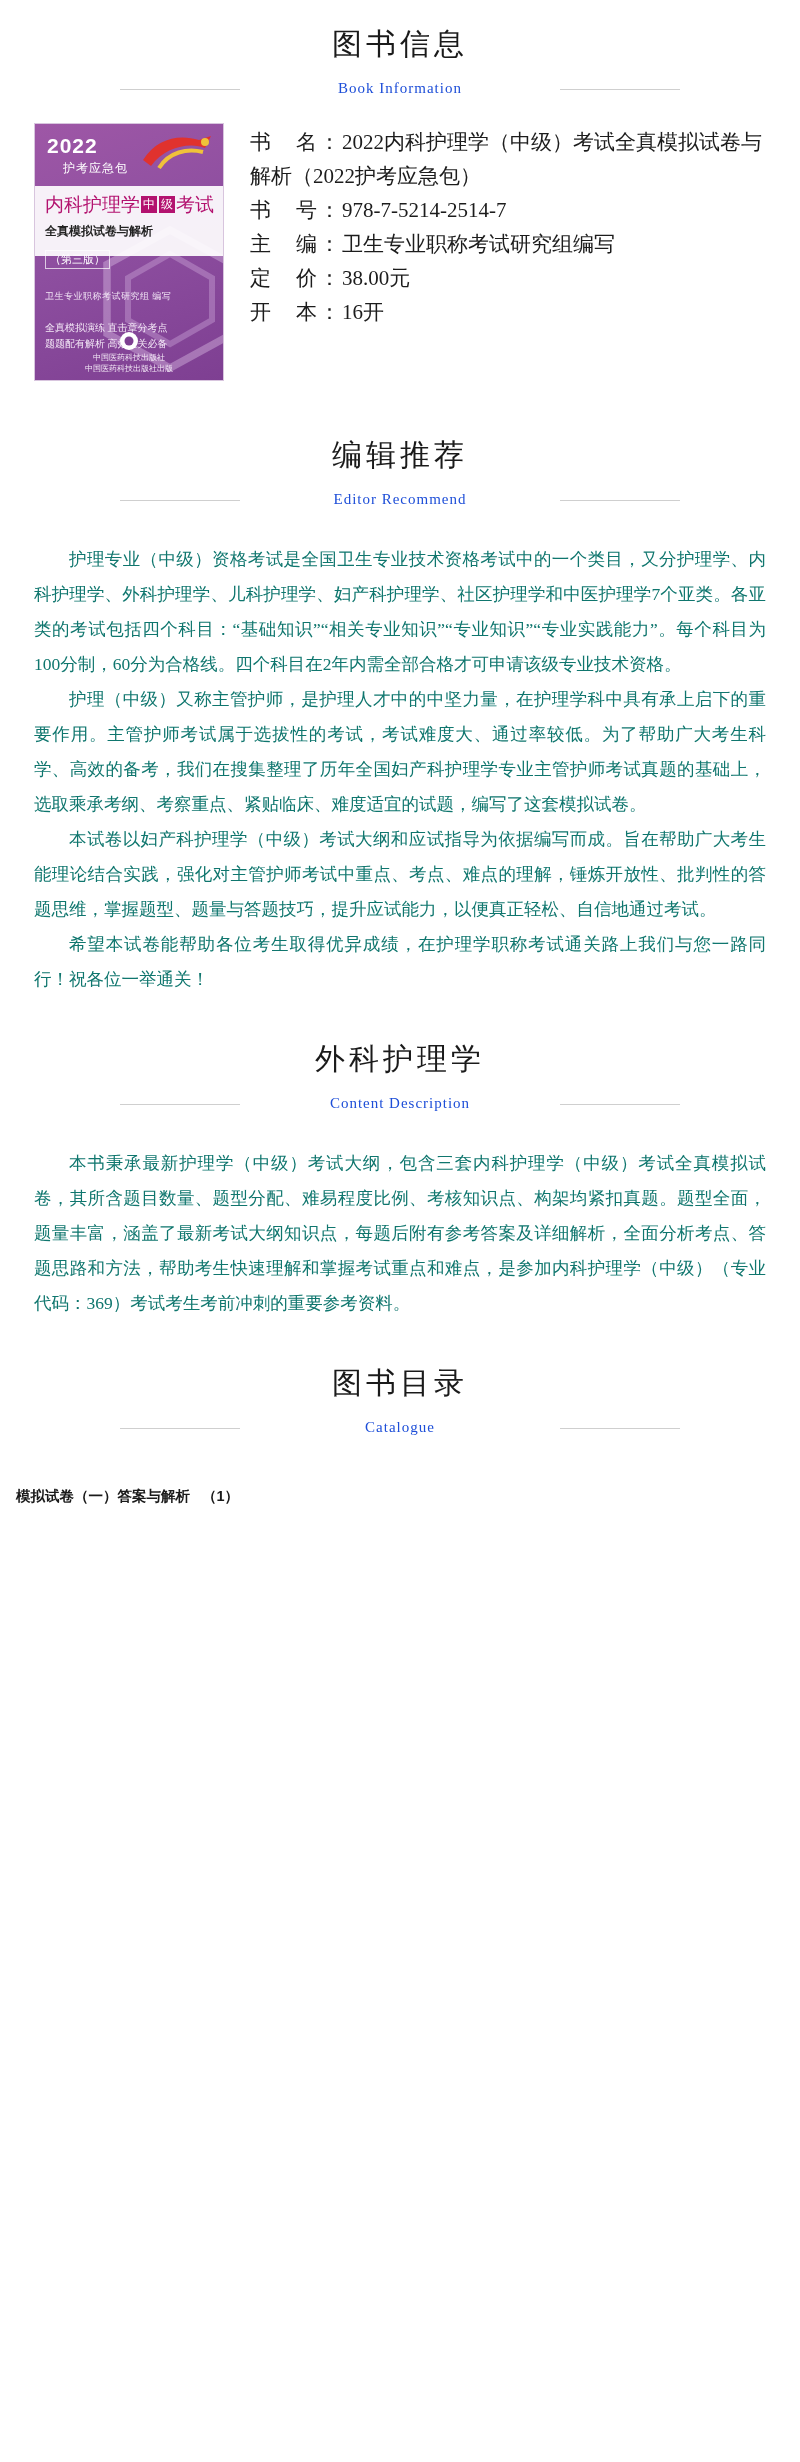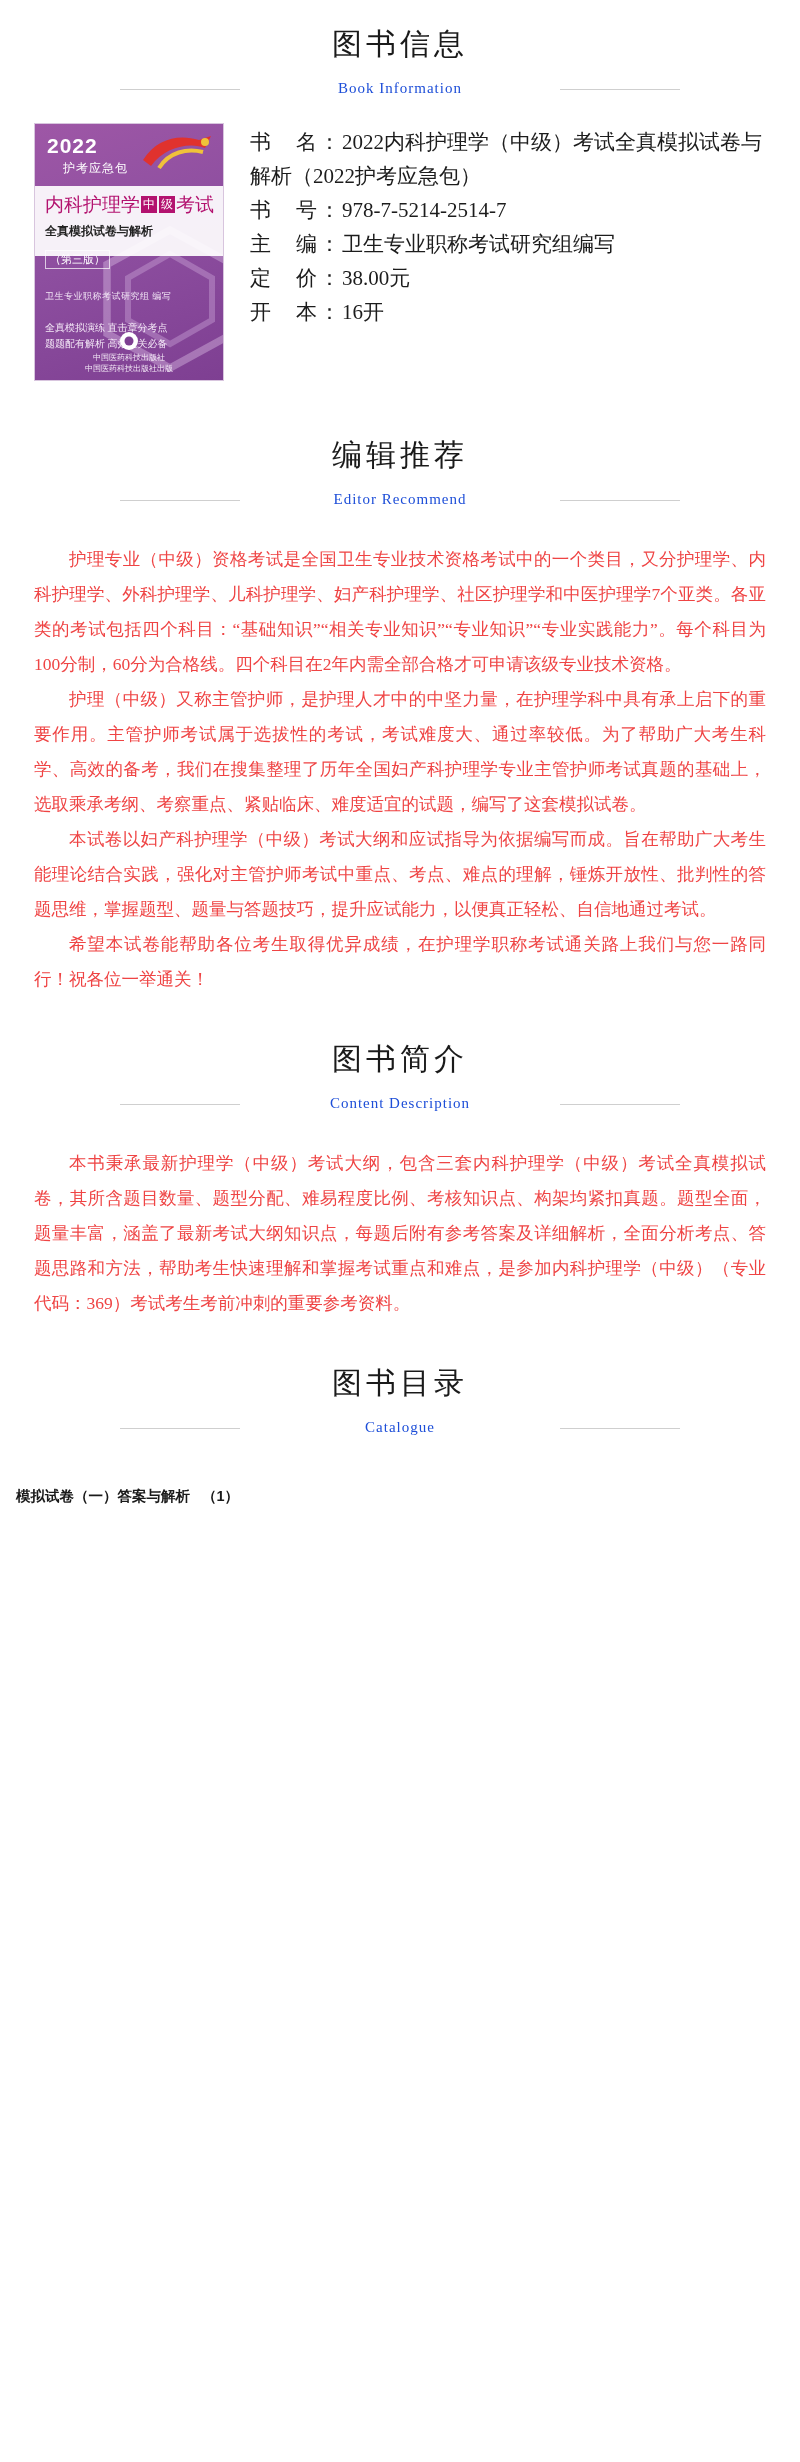--- a/index.html
+++ b/index.html
@@ -209,21 +209,21 @@
     color: #1c1c1c;
     font-family: "Liberation Serif", "DejaVu Serif", serif;
   }
   .meta .line .k { letter-spacing: 2px; }
 
   
   .body-text {
     padding: 0 34px;
     font-size: 17.5px;
     line-height: 2.0;
-    color: #ef4444;
+    color: #0f766e;
     text-align: justify;
   }
   .body-text p {
     margin: 0;
     text-indent: 2em;
   }
 
   
   .cat {
     padding: 0 16px 40px 16px;
@@ -349,21 +349,21 @@
   <div class="body-text">
     <p>护理专业（中级）资格考试是全国卫生专业技术资格考试中的一个类目，又分护理学、内科护理学、外科护理学、儿科护理学、妇产科护理学、社区护理学和中医护理学7个亚类。各亚类的考试包括四个科目：“基础知识”“相关专业知识”“专业知识”“专业实践能力”。每个科目为100分制，60分为合格线。四个科目在2年内需全部合格才可申请该级专业技术资格。</p>
     <p>护理（中级）又称主管护师，是护理人才中的中坚力量，在护理学科中具有承上启下的重要作用。主管护师考试属于选拔性的考试，考试难度大、通过率较低。为了帮助广大考生科学、高效的备考，我们在搜集整理了历年全国妇产科护理学专业主管护师考试真题的基础上，选取乘承考纲、考察重点、紧贴临床、难度适宜的试题，编写了这套模拟试卷。</p>
     <p>本试卷以妇产科护理学（中级）考试大纲和应试指导为依据编写而成。旨在帮助广大考生能理论结合实践，强化对主管护师考试中重点、考点、难点的理解，锤炼开放性、批判性的答题思维，掌握题型、题量与答题技巧，提升应试能力，以便真正轻松、自信地通过考试。</p>
     <p>希望本试卷能帮助各位考生取得优异成绩，在护理学职称考试通关路上我们与您一路同行！祝各位一举通关！</p>
   </div>
 
   <div class="sp-44"></div>
 
   <div class="sec-head">
-    <div class="cn">图书简介</div>
+    <div class="cn">外科护理学</div>
     <span class="en">
       <span class="rule-left"></span>
       <span>Content Description</span>
       <span class="rule-right"></span>
     </span>
   </div>
 
   <div class="sp-34"></div>
 
   <div class="body-text">

